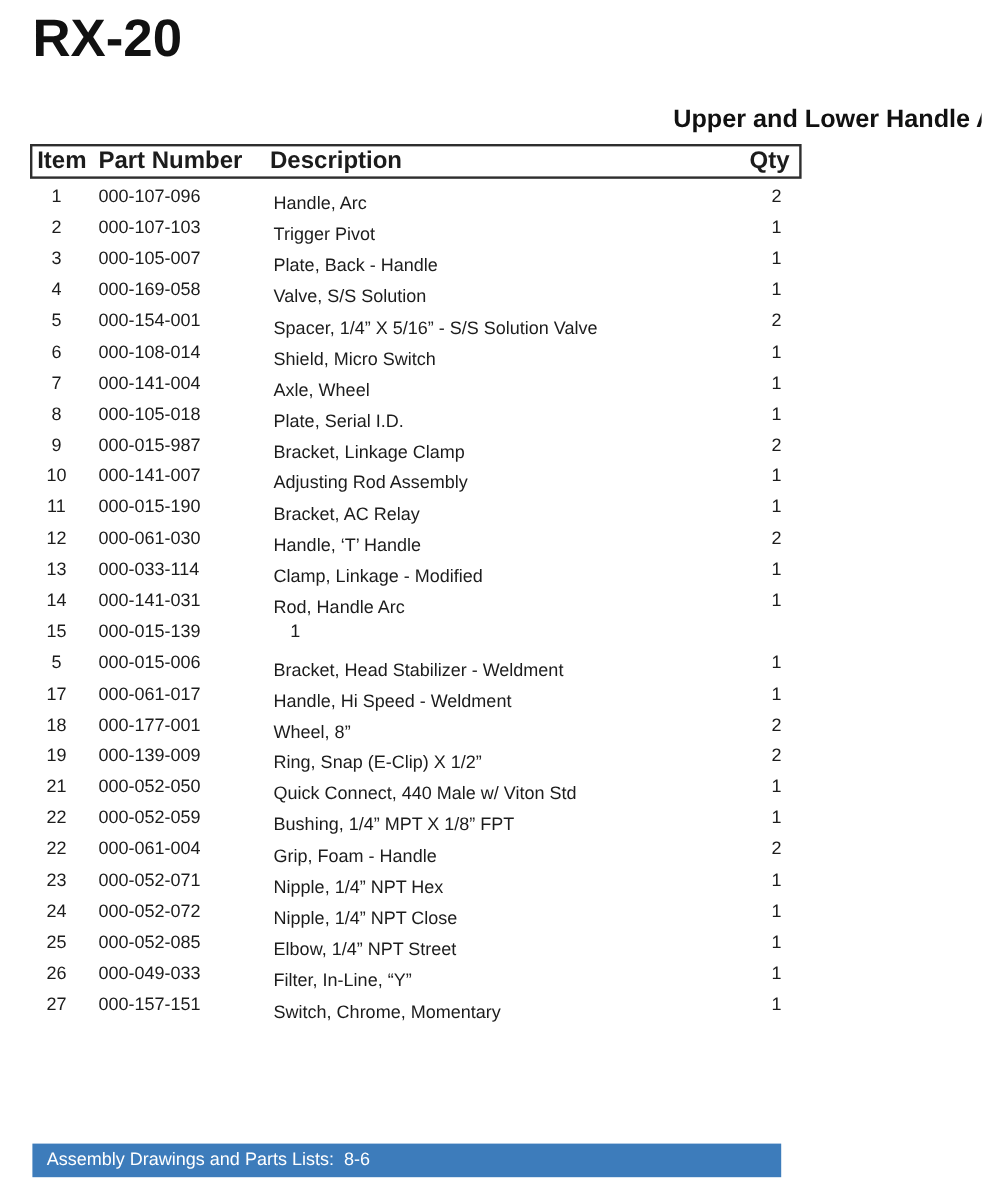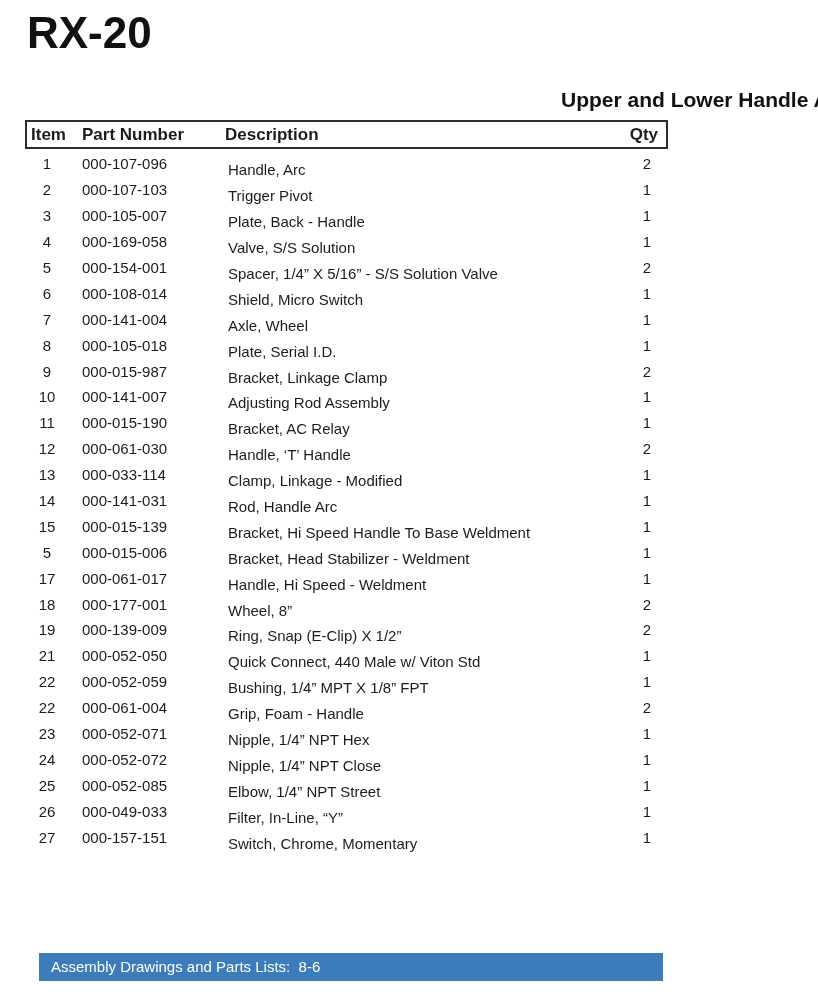--- a/index.html
+++ b/index.html
@@ -34,21 +34,21 @@
     left: 25px;
     top: 120px;
     width: 643px;
   }
   .thead {
     display: flex;
     align-items: center;
     height: 29px;
     border: 2px solid #2e2e2e;
     font-weight: bold;
-    font-size: 17px;
+    font-size: 20px;
     background: #ffffff;
   }
   .h-item { width: 55px; padding-left: 4px; }
   .h-part { width: 143px; }
   .h-desc { flex: 1; }
   .h-qty  { width: 55px; text-align: right; padding-right: 8px; }
   .tbody { padding-top: 2px; }
   .row {
     display: flex;
     align-items: center;
@@ -64,21 +64,20 @@
     left: 27px;
     top: 953px;
     width: 624px;
     height: 28px;
     background: #3d7cbb;
     color: #ffffff;
     font-size: 15px;
     line-height: 28px;
     padding-left: 12px;
     white-space: pre;
-    margin-left: 12px;
   }
 </style>
 </head>
 <body style="background: rgb(255, 255, 255);">
 
 <div class="product-title">RX-20</div>
 
 <div class="section-title">Upper and Lower Handle Assembly</div>
 
 <div class="parts-table">
@@ -183,21 +182,20 @@
   <div class="row">
     <span class="col-item">14</span>
     <span class="col-part">000-141-031</span>
     <span class="col-desc">Rod, Handle Arc</span>
     <span class="col-qty">1</span>
   </div>
 
   <div class="row">
     <span class="col-item">15</span>
     <span class="col-part">000-015-139</span>
-    <span class="col-desc">Bracket, Hi Speed Handle To Base Weldment</span>
     <span class="col-qty">1</span>
   </div>
 
   <div class="row">
     <span class="col-item">5</span>
     <span class="col-part">000-015-006</span>
     <span class="col-desc">Bracket, Head Stabilizer - Weldment</span>
     <span class="col-qty">1</span>
   </div>
 

